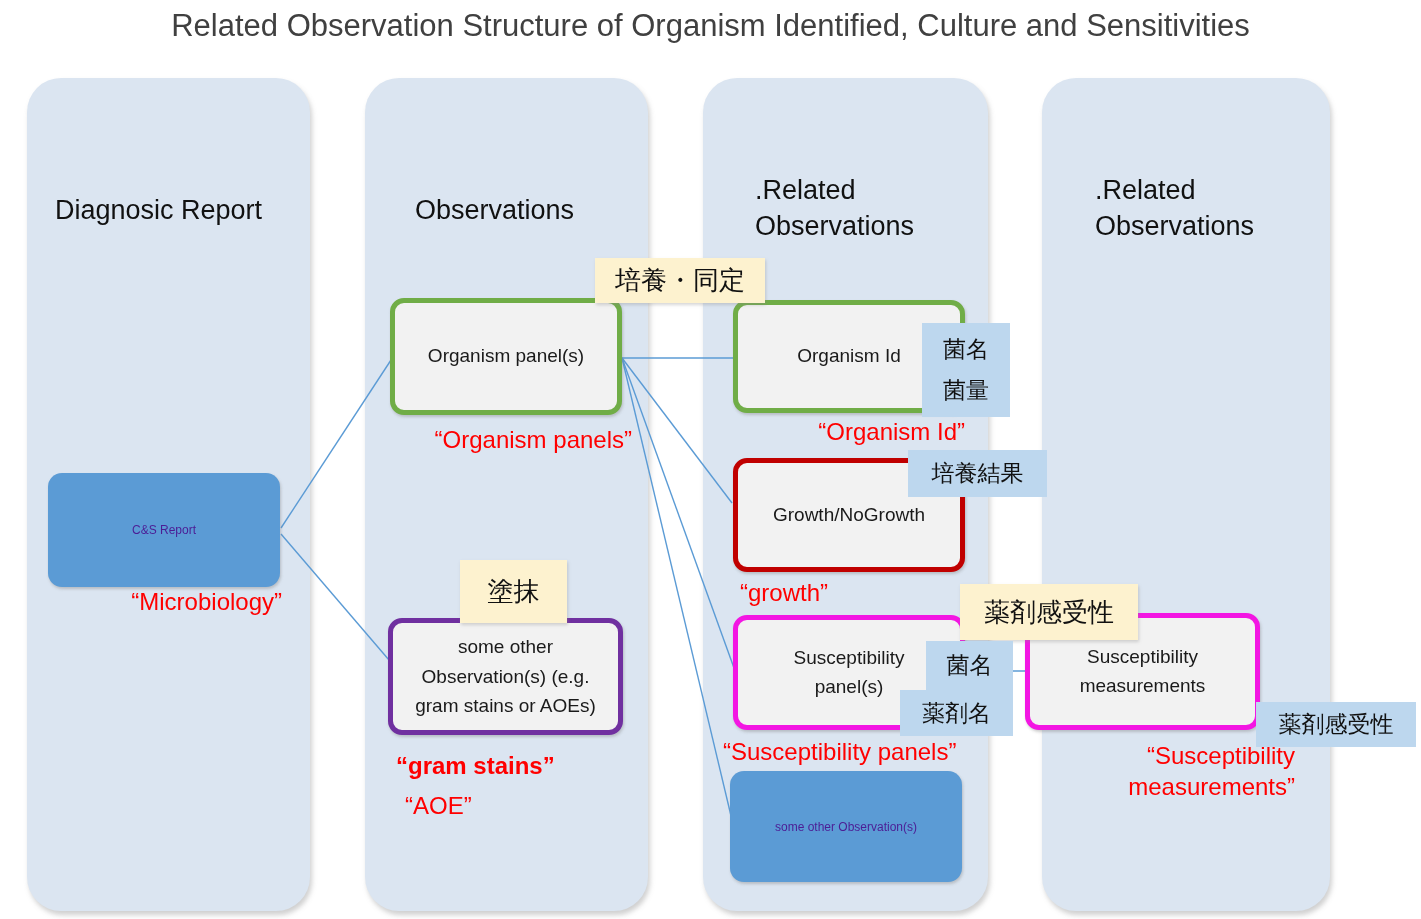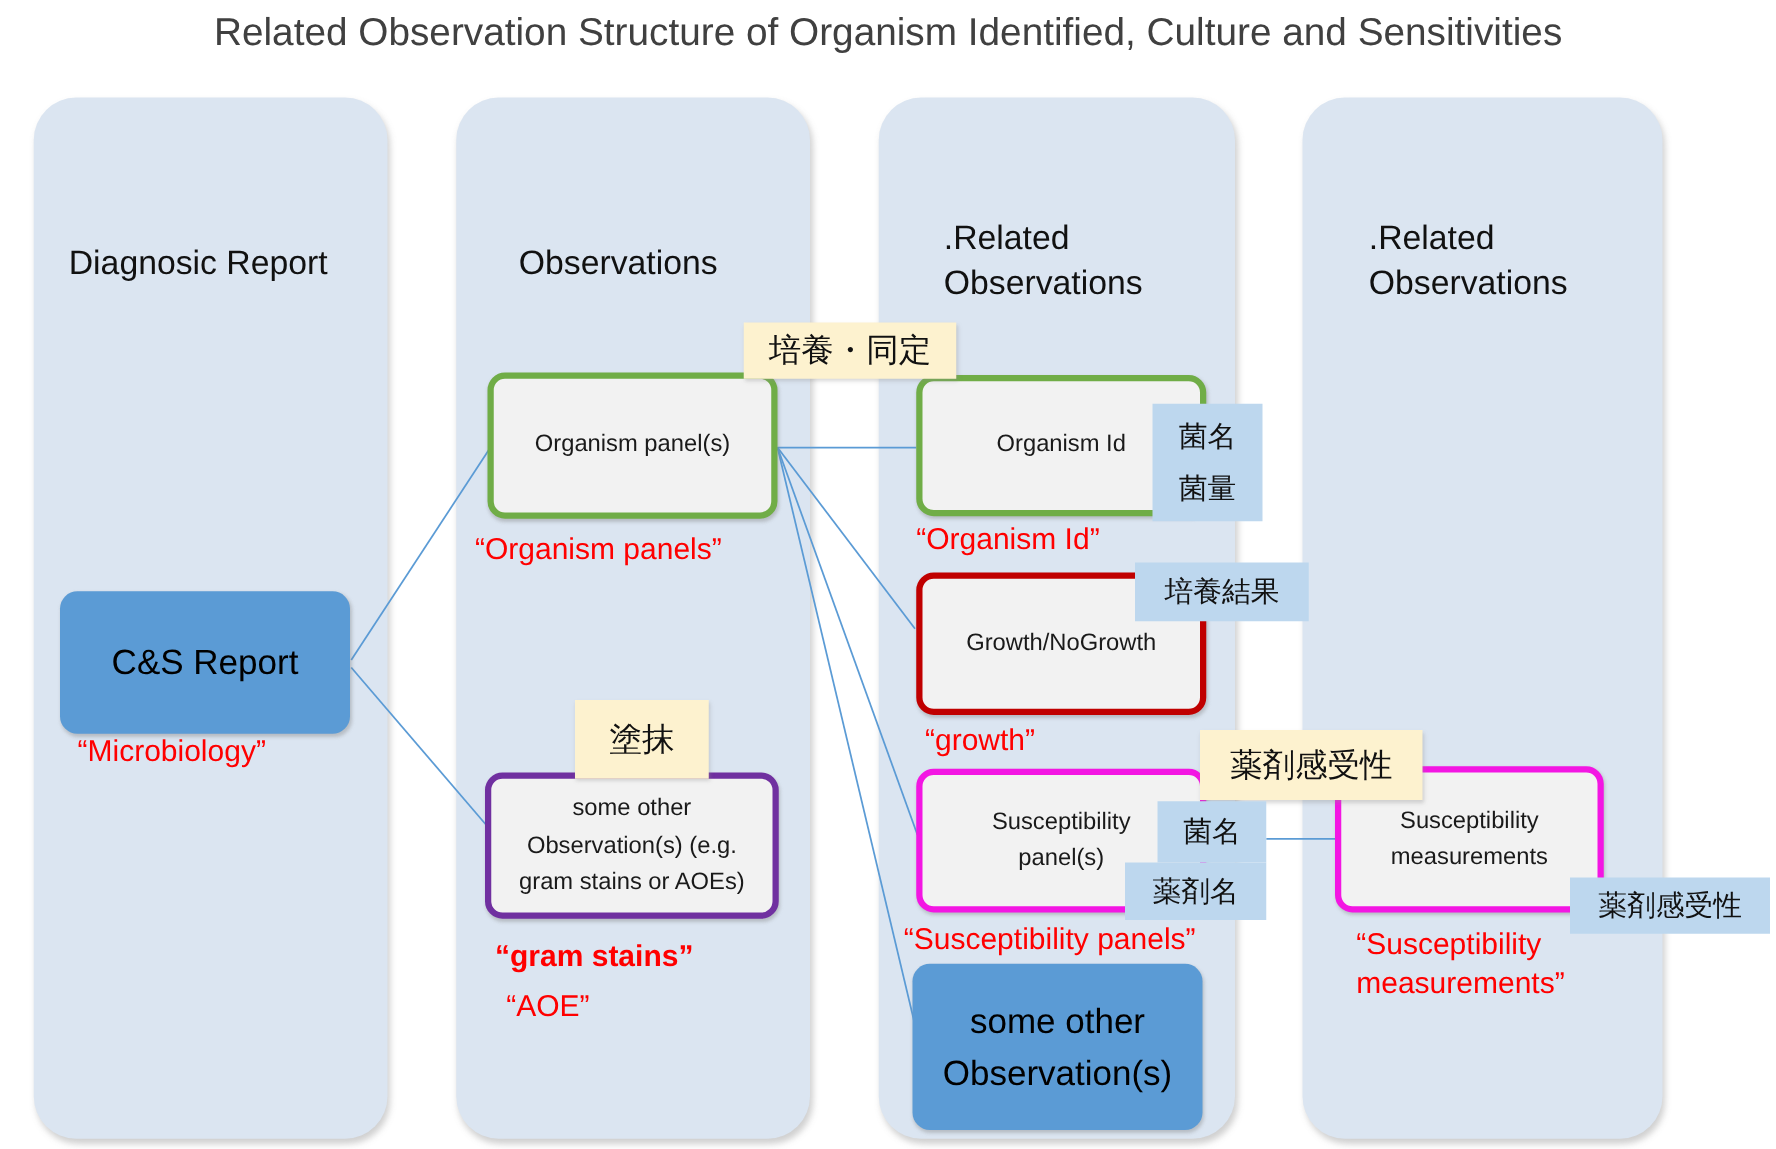--- a/index.html
+++ b/index.html
@@ -40,25 +40,25 @@
     font-size:19px;
     padding:6px 10px;
     z-index:2;
     box-shadow:1px 2px 3px rgba(130,130,130,0.4);
     line-height:1.5;
   }
   .node.green{border:5px solid var(--green_border);}
   .node.darkred{border:5px solid var(--darkred_border);}
   .node.purple{border:5px solid var(--purple_border);}
   .node.magenta{border:5px solid var(--magenta_border);}
-  .node.bluefill{background:var(--blue_fill);color:#000000;border:none;font-size:28px;}
+  .node.bluefill{background:var(--blue_fill);color:#4c1d95;border:none;font-size:12px;}
   .rednote{
     color:var(--red_text);
     font-size:24px;
-    text-align:left;
+    text-align:right;
     line-height:1.3;
     z-index:2;
   }
   .tag-yellow{
     background:var(--yellow_tag);
     display:flex;align-items:center;justify-content:center;
     font-size:26px;color:#111;
     z-index:4;
     box-shadow:1px 2px 3px rgba(140,140,140,0.35);
   }
@@ -119,17 +119,17 @@
 <div class="abs tag-blue" style="left:908px;top:450px;width:139px;height:47px;">培養結果</div>
 <div class="abs node darkred" style="left:733px;top:458px;width:232px;height:114px;">Growth/NoGrowth</div>
 <div class="abs rednote" style="left:740px;top:577px;text-align:left;">“growth”</div>
 
 <div class="abs tag-yellow" style="left:960px;top:584px;width:178px;height:56px;">薬剤感受性</div>
 <div class="abs node magenta" style="left:733px;top:615px;width:232px;height:115px;padding:6px 40px;">Susceptibility panel(s)</div>
 <div class="abs tag-blue" style="left:926px;top:641px;width:87px;height:49px;">菌名</div>
 <div class="abs tag-blue" style="left:900px;top:690px;width:113px;height:46px;">薬剤名</div>
 <div class="abs rednote nowrap" style="left:723px;top:736px;">“Susceptibility panels”</div>
 
-<div class="abs node bluefill" style="left:730px;top:771px;width:232px;height:133px;">some other Observation(s)</div>
+<div class="abs node bluefill" style="left:730px;top:771px;width:232px;height:111px;">some other Observation(s)</div>
 
-<div class="abs node magenta" style="left:1068px;top:613px;width:215px;height:117px;padding:6px 28px;">Susceptibility measurements</div>
+<div class="abs node magenta" style="left:1025px;top:613px;width:235px;height:117px;padding:6px 28px;">Susceptibility measurements</div>
 <div class="abs tag-blue" style="left:1256px;top:702px;width:160px;height:45px;">薬剤感受性</div>
 <div class="abs rednote" style="left:1085px;top:740px;width:210px;">“Susceptibility measurements”</div>
 
 </body></html>

